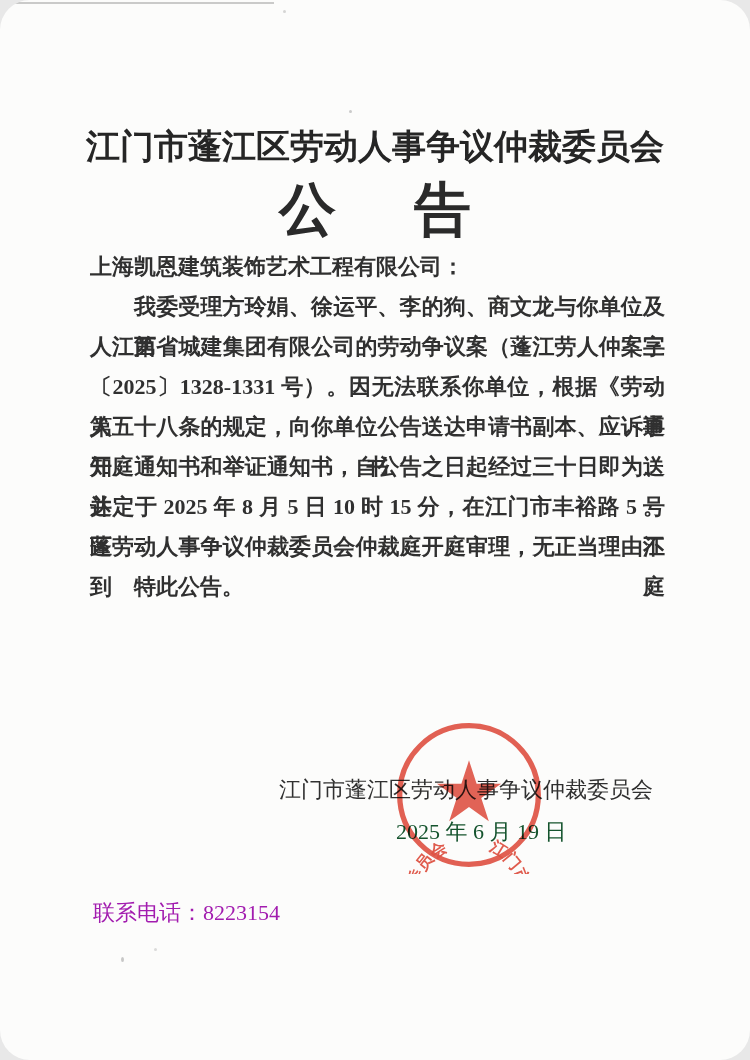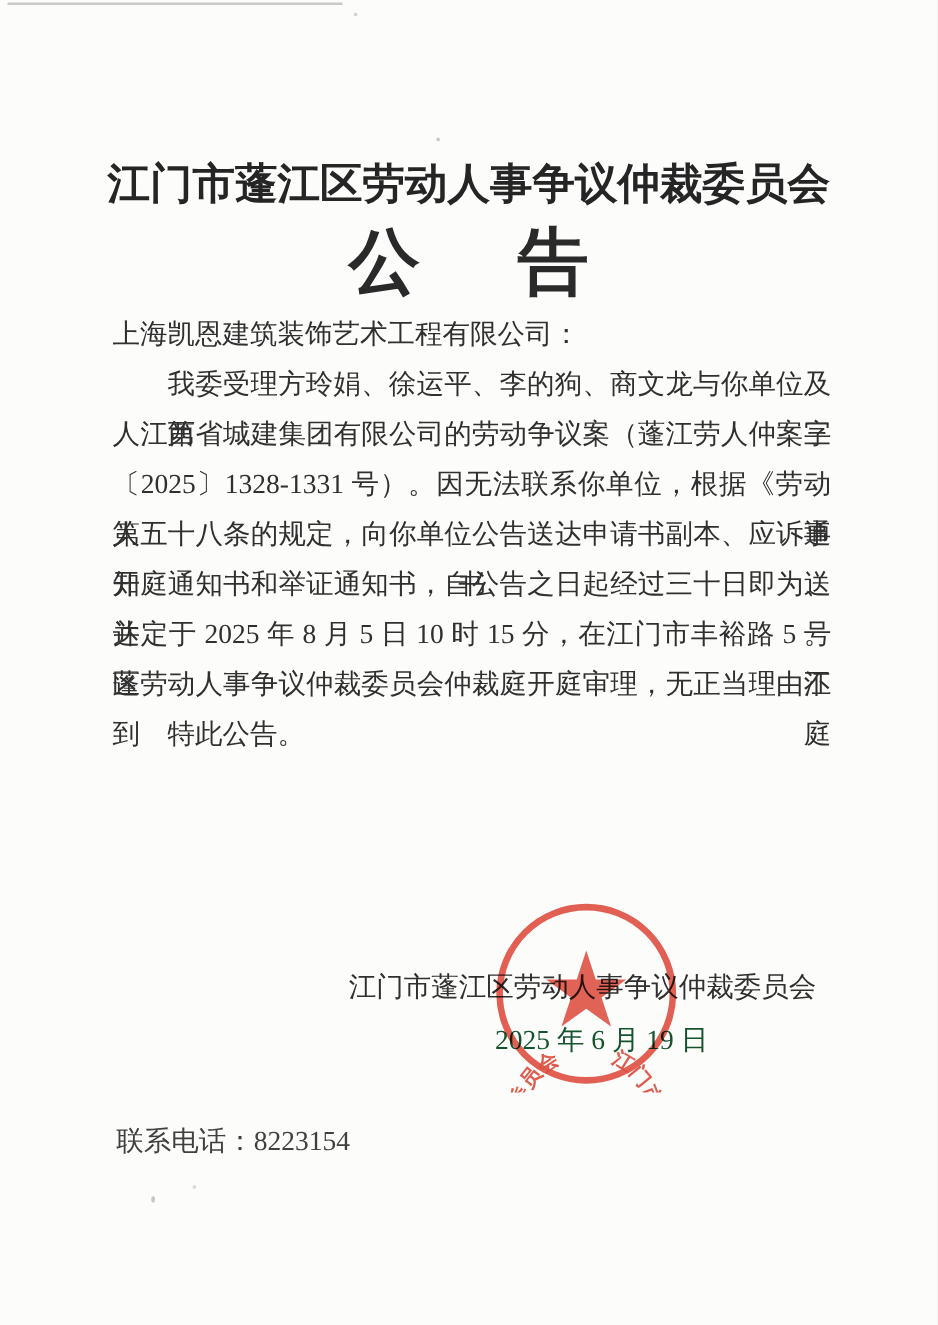--- a/index.html
+++ b/index.html
@@ -4,56 +4,57 @@
 <style>
   html,body{margin:0;padding:0;background:#e8e8e8;}
   .page{
     position:relative;
     width:750px;height:1060px;
     margin:0 auto;
     background:#fcfcfb;
     overflow:hidden;
     font-family:"Liberation Serif", serif;
     color:#2e2e2e;
+    border-radius:30px;
   }
   .scan-line{position:absolute;top:2px;left:6px;width:268px;height:2px;background:#bdbdbd;opacity:.8;}
   .speck{position:absolute;background:#9a9a9a;border-radius:50%;}
   .doc-title{
     position:absolute;top:124px;left:0;width:100%;
     text-align:center;font-size:34px;font-weight:bold;color:#252525;
     letter-spacing:0px;
   }
   .doc-heading{
     position:absolute;top:172px;left:0;width:100%;
     display:flex;justify-content:center;gap:78px;
     font-size:57px;font-weight:bold;color:#2a2a2a;
   }
   .body-block{
     position:absolute;top:247px;left:90px;width:575px;
     font-size:22px;color:#303030;
   }
-  .line{height:40px;line-height:40px;white-space:nowrap;}
+  .line{height:40px;line-height:40px;white-space:nowrap;font-weight:bold;}
   .line.just{
     white-space:normal;
     text-align:justify;
     text-align-last:justify;
   }
   .line.indent{padding-left:44px;}
   .line.indent.just{padding-left:44px;}
   .sig-name{
     position:absolute;top:776px;right:97px;
     font-size:22px;line-height:28px;color:#303030;
   }
   .sig-date{
     position:absolute;top:818px;left:396px;
     font-size:22px;line-height:28px;color:#14532d;
   }
   .contact{
     position:absolute;top:899px;left:93px;
-    font-size:22px;line-height:28px;color:#404040;
+    font-size:22px;line-height:28px;color:#a21caf;
   }
   .seal{
     position:absolute;left:392px;top:716px;width:154px;height:158px;
     mix-blend-mode:multiply;opacity:.88;
     pointer-events:none;
   }
 </style>
 </head>
 <body>
 

